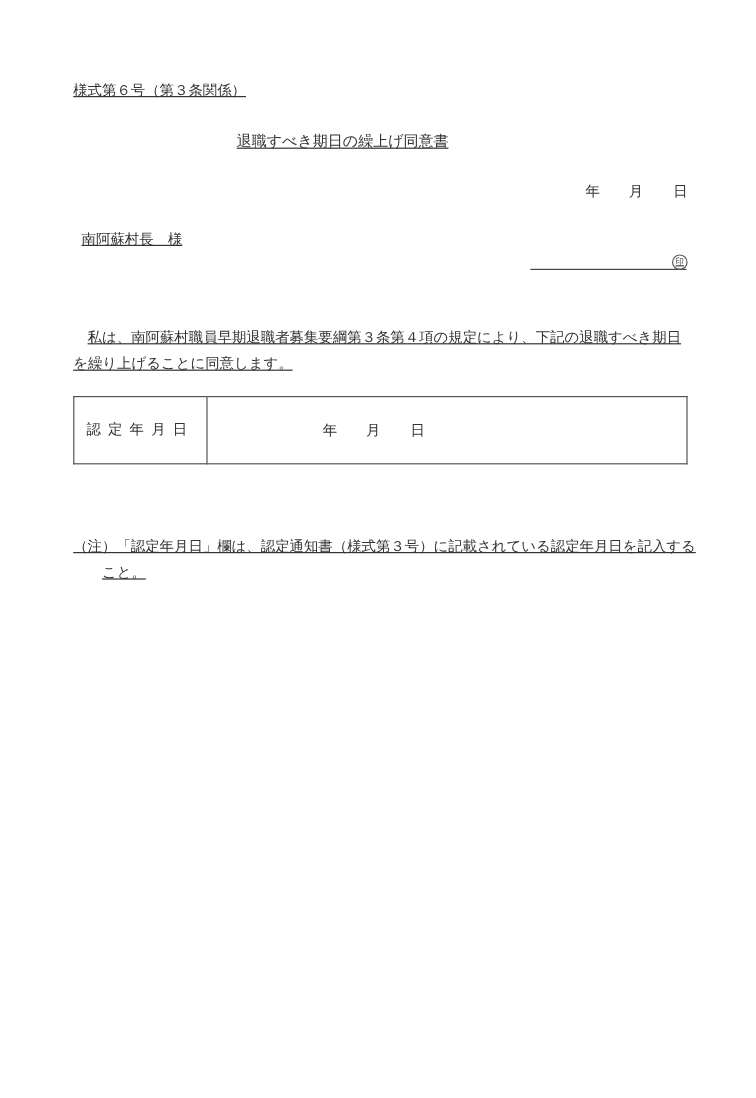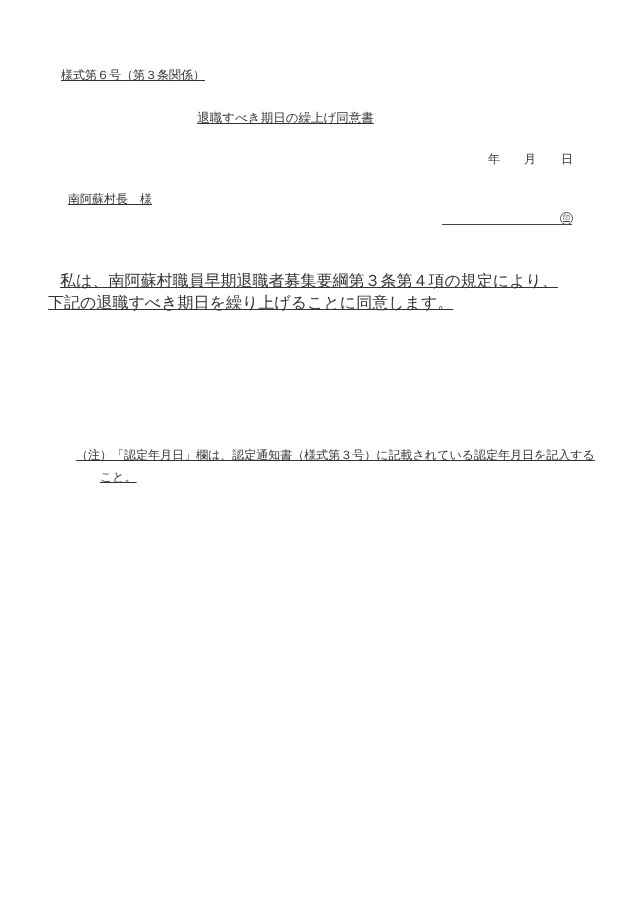--- a/index.html
+++ b/index.html
@@ -18,38 +18,38 @@
   .sig-line {
     left: 442px; top: 224px; width: 130px; height: 0;
     border-top: 1px solid #444;
   }
   .seal {
     left: 560px; top: 212px; width: 11px; height: 11px;
     border: 1px solid #555; border-radius: 50%;
     font-size: 7px; line-height: 11px; text-align: center; color: #444;
   }
   .body-text {
-    left: 48px; top: 270px; width: 515px; white-space: normal;
-    font-size: 16px; line-height: 22px; text-indent: 12px;
+    left: 61px; top: 270px; width: 515px; white-space: normal;
+    font-size: 12px; line-height: 22px; text-indent: 12px;
   }
   table.form-table {
     position: absolute; left: 61px; top: 330px; width: 512px;
     border-collapse: collapse;
   }
   .form-table td {
     border: 1px solid #555; padding: 0; font-size: 12px; color: #333;
   }
   .form-table td.label { width: 110px; height: 55px; text-align: center; }
   .form-table td.value { position: relative; }
   .label-2line { line-height: 21px; letter-spacing: 2px; }
   .label-spaced { letter-spacing: 6px; }
   .ymd { position: absolute; top: 50%; transform: translateY(-50%); left: 96px; }
   .ymd span { display: inline-block; }
   .note {
-    left: 76px; top: 444px; width: 515px; white-space: normal;
+    left: 61px; top: 444px; width: 515px; white-space: normal;
     font-size: 12px; line-height: 22px;
     padding-left: 24px; text-indent: -24px; box-sizing: border-box;
     width: 520px;
   }
 </style>
 </head>
 <body>
 
 <div class="abs form-no">様式第６号（第３条関係）</div>
 
@@ -61,16 +61,26 @@
 
 <div class="abs addressee">南阿蘇村長　様</div>
 
 <div class="abs sig-line"></div>
 <div class="abs seal">印</div>
 
 <div class="abs body-text">私は、南阿蘇村職員早期退職者募集要綱第３条第４項の規定により、下記の退職すべき期日を繰り上げることに同意します。</div>
 
 <table class="form-table">
   <tbody>
+  <tr>
+    <td class="label">
+      <span class="label-spaced">認定年月日</span>
+    </td>
+    <td class="value">
+      <div class="ymd">
+        <span style="width:36px;">年</span><span style="width:37px;">月</span><span>日</span>
+      </div>
+    </td>
+  </tr>
 </tbody>
   </table>
 
 <div class="abs note">（注）「認定年月日」欄は、認定通知書（様式第３号）に記載されている認定年月日を記入すること。</div>
 
 </body></html>

